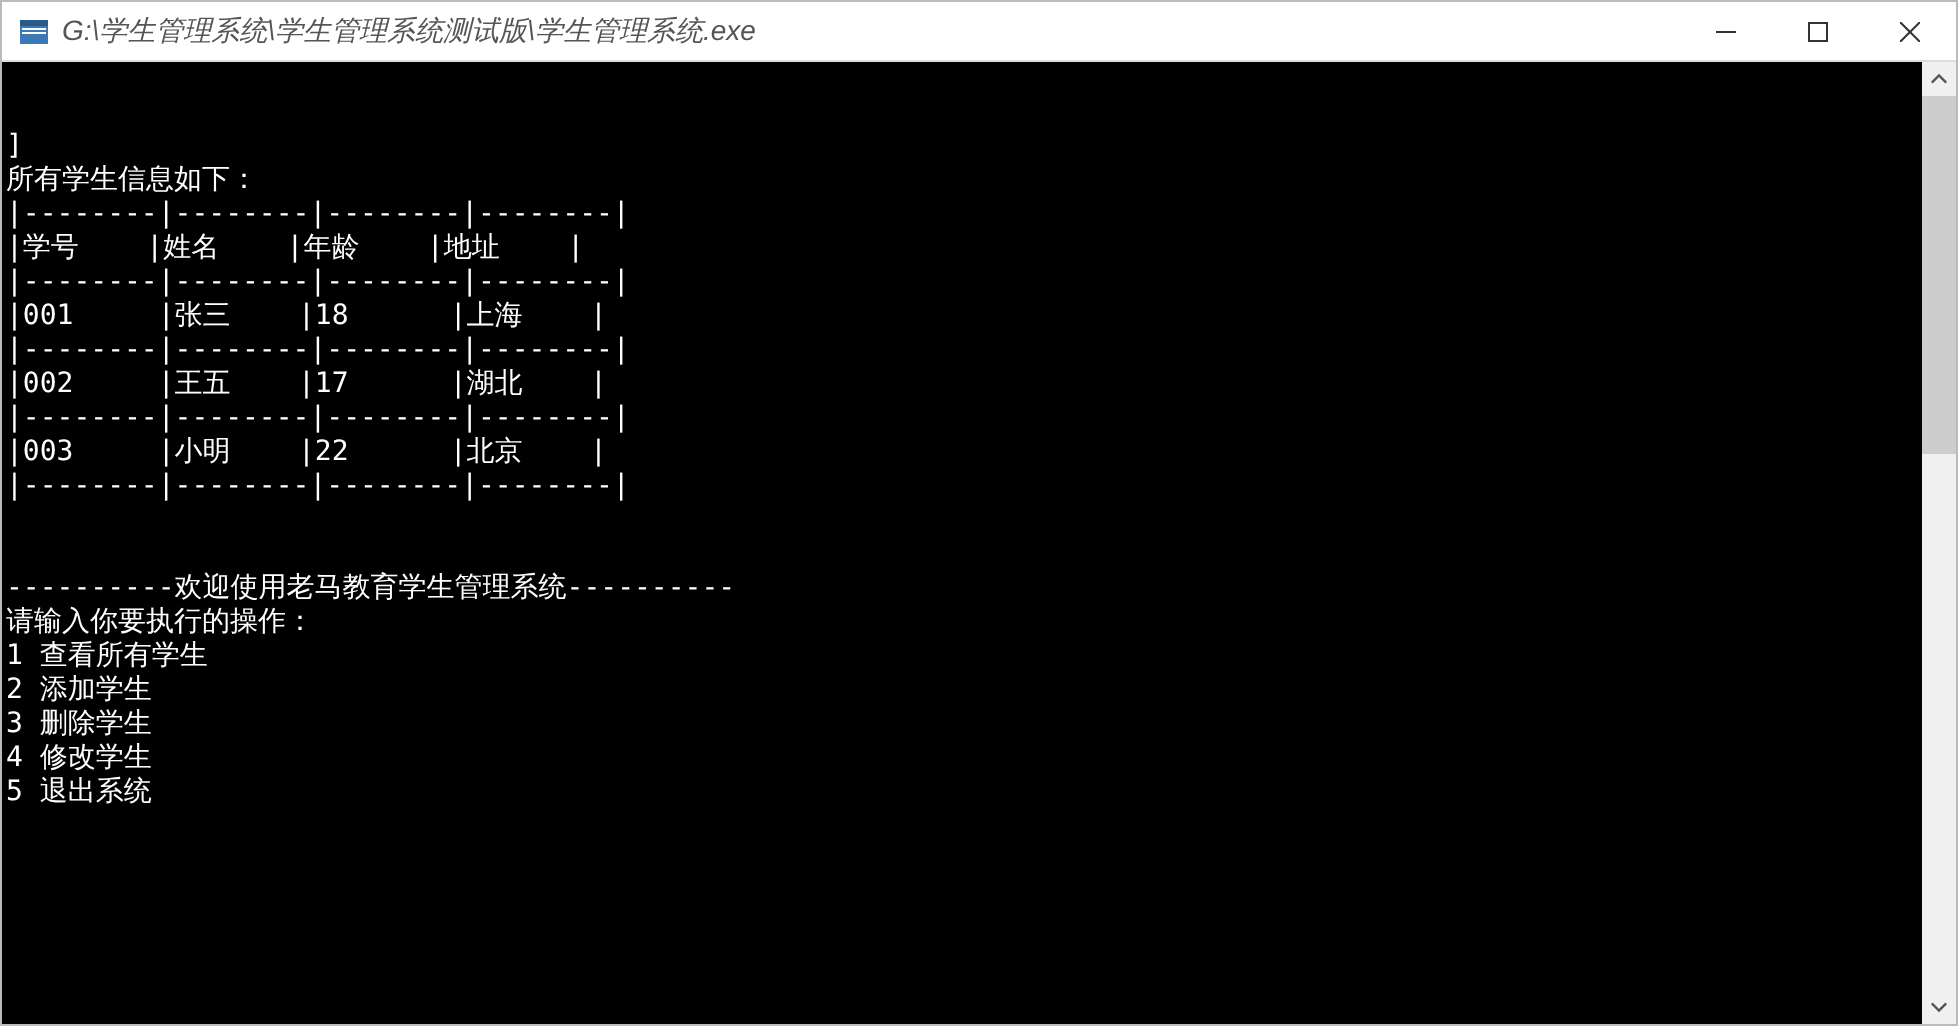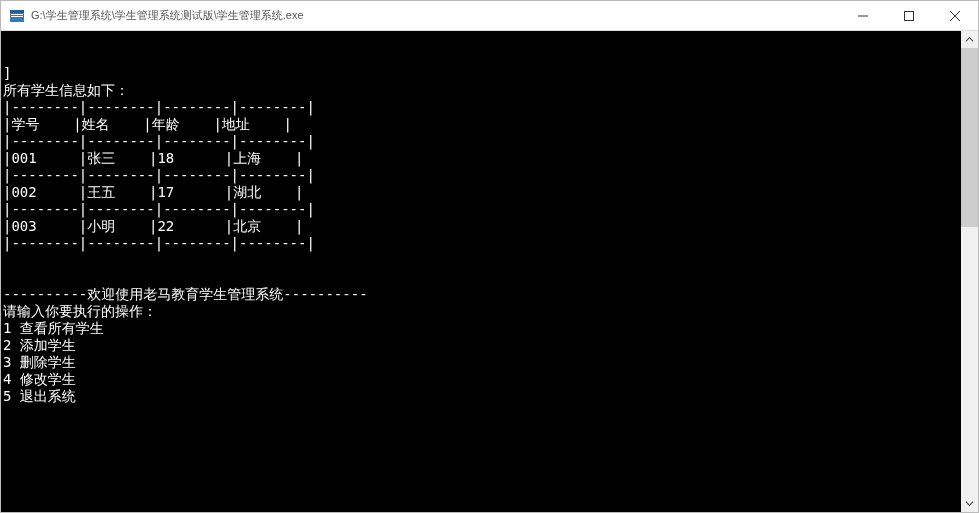--- a/index.html
+++ b/index.html
@@ -23,23 +23,24 @@
       width: 16px;
       height: 16px;
       margin: 0 6px 0 8px;
       display: inline-flex;
       align-items: center;
       justify-content: center;
     }
     .titlebar-title {
       flex: 1;
       color: #555;
-      font-size: 11px;
+      font-size: 14px;
       white-space: nowrap;
       overflow: hidden;
+      font-style: italic;
     }
     .titlebar-buttons {
       display: flex;
       height: 100%;
     }
     .titlebar-btn {
       width: 46px;
       height: 100%;
       display: flex;
       align-items: center;

